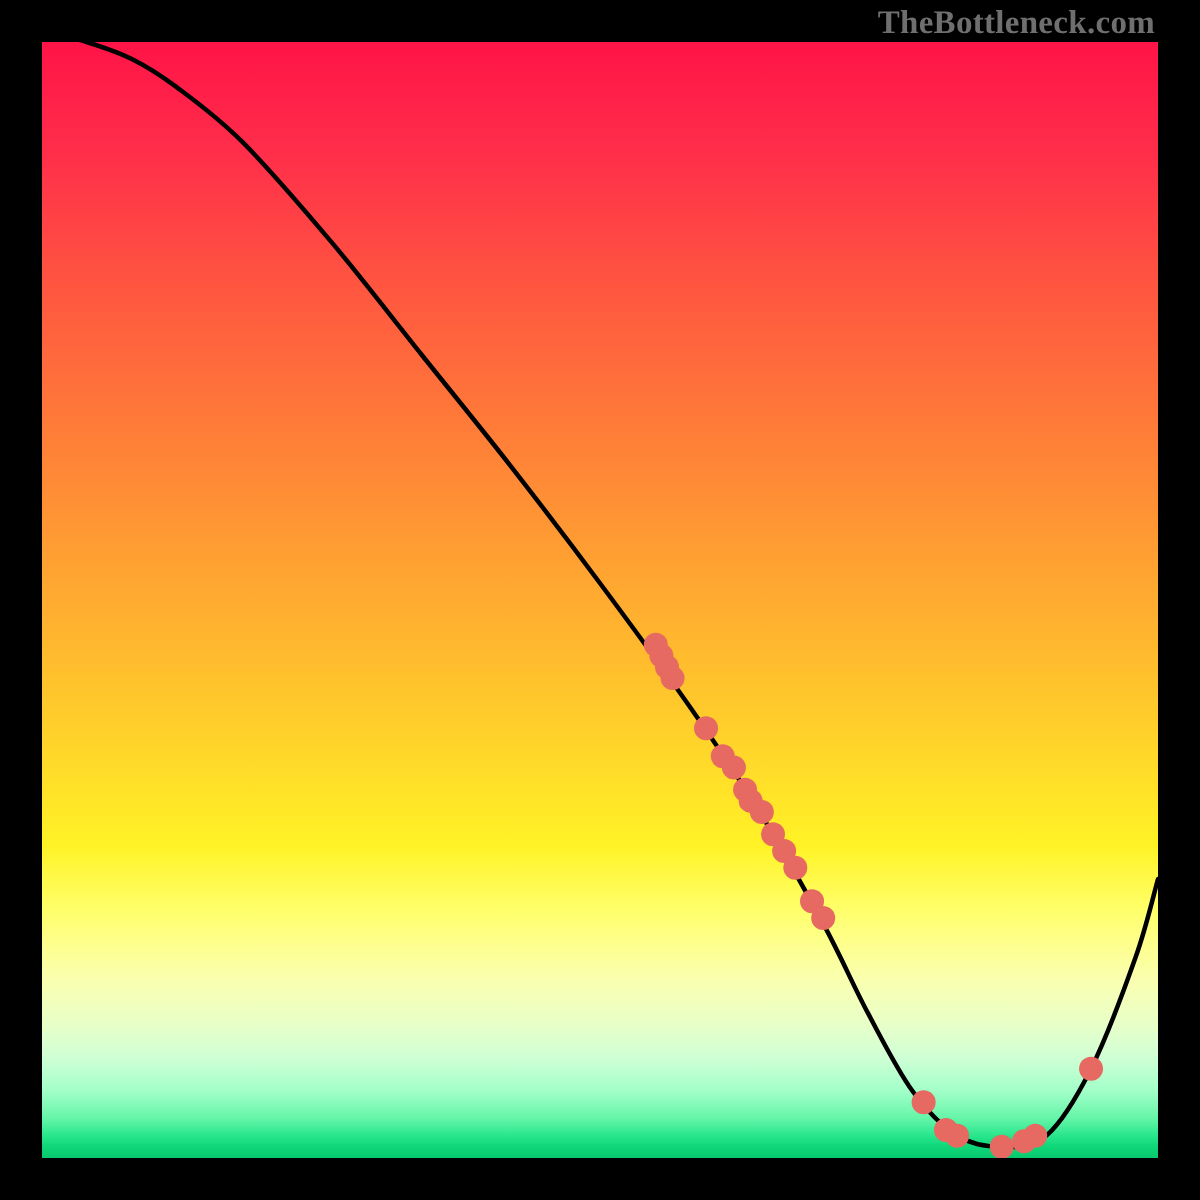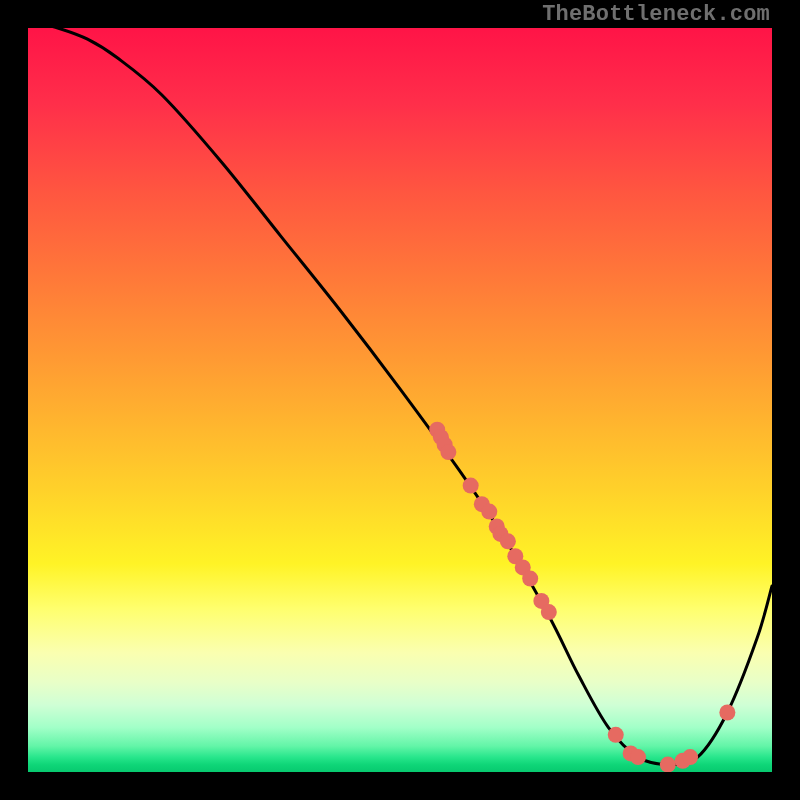--- a/index.html
+++ b/index.html
@@ -40,21 +40,21 @@
       #63f5a8 96.5%,
       #28e68c 98%,
       #0fd678 99%,
       #07c96f 100%
     );
   }
   .watermark {
     position: absolute;
     top: 2px;
     right: 30px;
-    font-family: Liberation Mono, monospace;
+    font-family: Liberation Serif, serif;
     font-size: 22px;
     font-weight: 600;
     color: #6f6f6f;
     letter-spacing: 0.2px;
   }
   svg.overlay {
     position: absolute;
     left: 0;
     top: 0;
     width: 744px;

